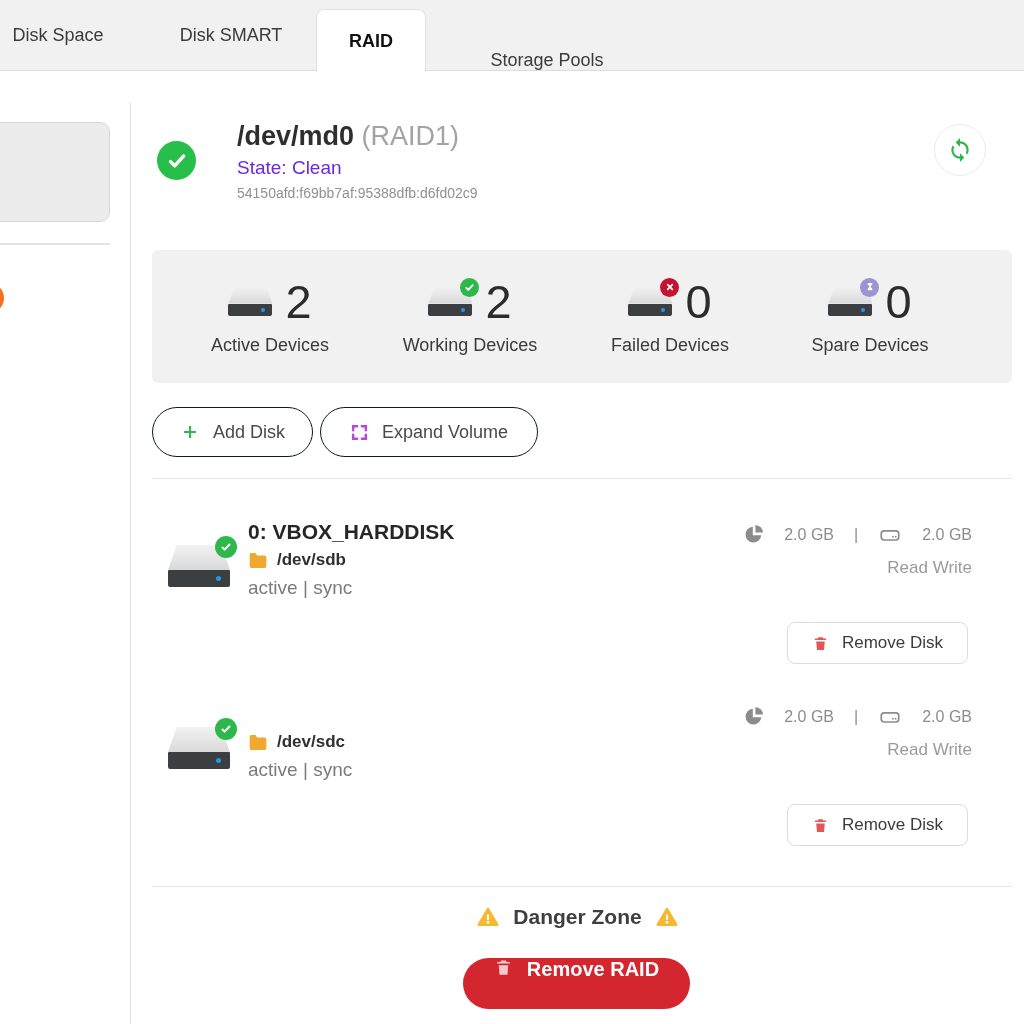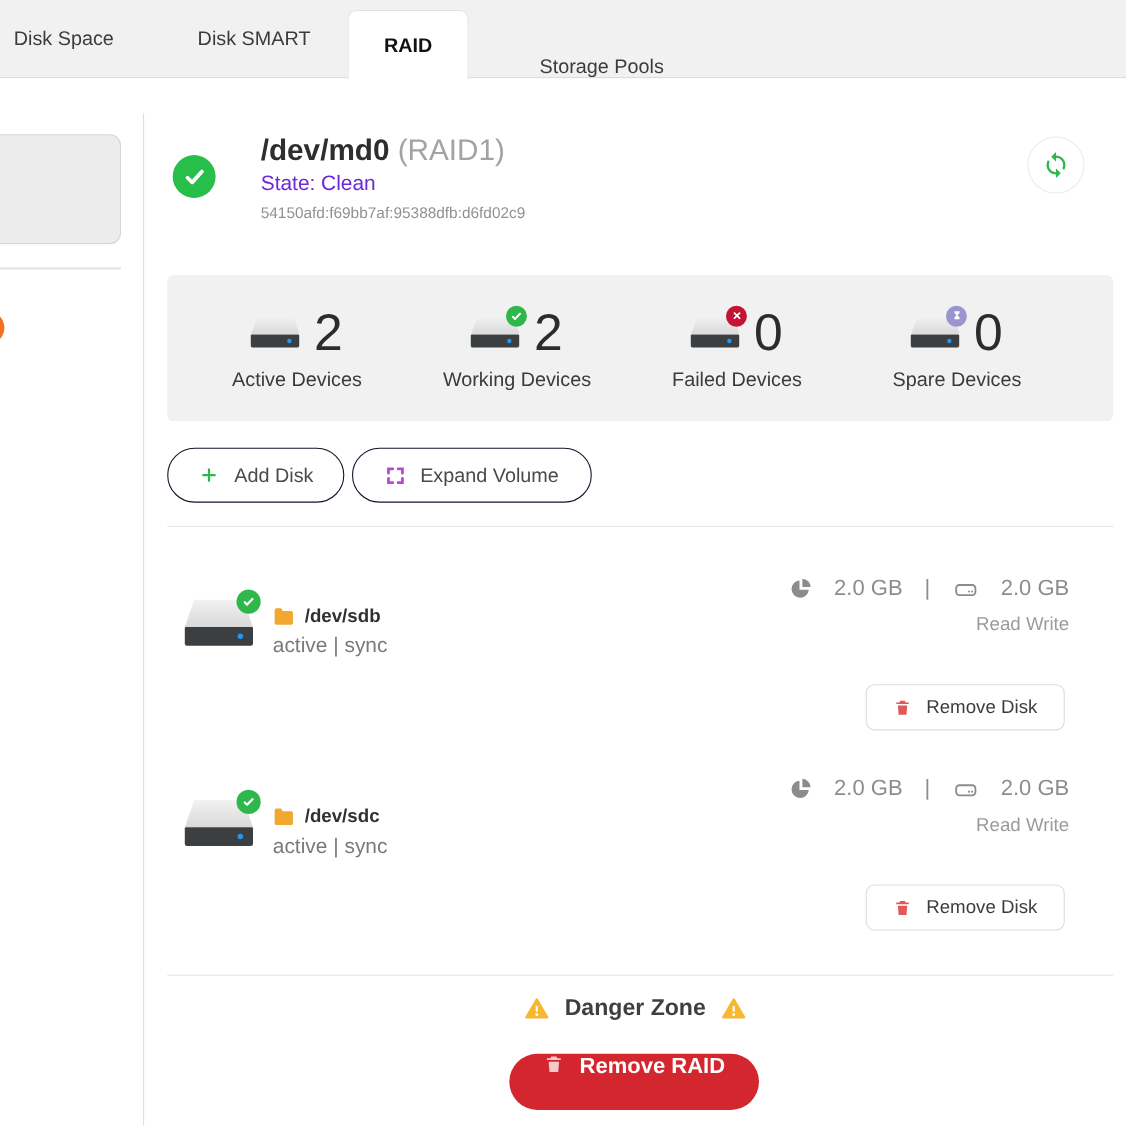--- a/index.html
+++ b/index.html
@@ -84,21 +84,21 @@
   .divider { position:absolute; left:152px; width:860px; height:1px; background:#e6e6e6; }
 
   
   .disk-row { position:absolute; left:131px; width:893px; height:170px; }
   .disk-hdd { position:absolute; left:37px; top:25px; }
   .disk-name { position:absolute; left:117px; top:0; font-size:21px; font-weight:bold; color:#262626; }
   .disk-path { position:absolute; left:117px; top:30px; display:flex; align-items:center;
                gap:9px; font-size:17px; font-weight:bold; color:#303030; }
   .disk-status { position:absolute; left:117px; top:57px; font-size:19px; color:#7a7a7a; }
   .disk-sizes { position:absolute; right:52px; top:4px; display:flex; align-items:center;
-                gap:20px; font-size:20px; color:#8c8c8c; }
+                gap:20px; font-size:16px; color:#8c8c8c; }
   .disk-mode { position:absolute; right:52px; top:38px; font-size:17px; color:#9b9b9b; }
   .remove-disk { position:absolute; right:56px; top:102px; width:181px; height:42px;
                  background:#fff; border:1px solid #dcdcdc; border-radius:8px; display:flex;
                  align-items:center; justify-content:center; gap:13px; font-size:17px;
                  color:#3c3c3c; cursor:pointer; font-family:inherit; }
 
   
   .danger-head { position:absolute; top:905px; left:131px; width:893px; display:flex;
                  align-items:center; justify-content:center; gap:13px; font-size:21px;
                  font-weight:600; color:#3f3f3f; }
@@ -231,20 +231,21 @@
   <div class="hdd hdd-lg disk-hdd">
     <div class="hdd-top"></div>
       <div class="hdd-body"></div>
       <span class="led"></span>
     <span class="badge badge-lg badge-green">
       <svg width="12" height="12" viewBox="0 0 24 24">
           <path d="M5 13l4.3 4.3L19 7" fill="none" stroke="#fff" stroke-width="4" stroke-linecap="round" stroke-linejoin="round"></path>
         </svg>
     </span>
   </div>
+  <div class="disk-name">0: VBOX_HARDDISK</div>
   <div class="disk-path">
     <svg width="20" height="17" viewBox="0 0 24 20">
       <path d="M2 3a2 2 0 0 1 2-2h5l2 3h9a2 2 0 0 1 2 2v11a2 2 0 0 1-2 2H4a2 2 0 0 1-2-2z" fill="#f0a830"></path>
     </svg>
     <span>/dev/sdb</span>
   </div>
   <div class="disk-status">active | sync</div>
   <div class="disk-sizes">
     <svg width="21" height="21" viewBox="0 0 24 24">
       <path d="M11.2 3.1a9 9 0 1 0 9.7 9.7h-9.7z" fill="#8c8c8c"></path>

